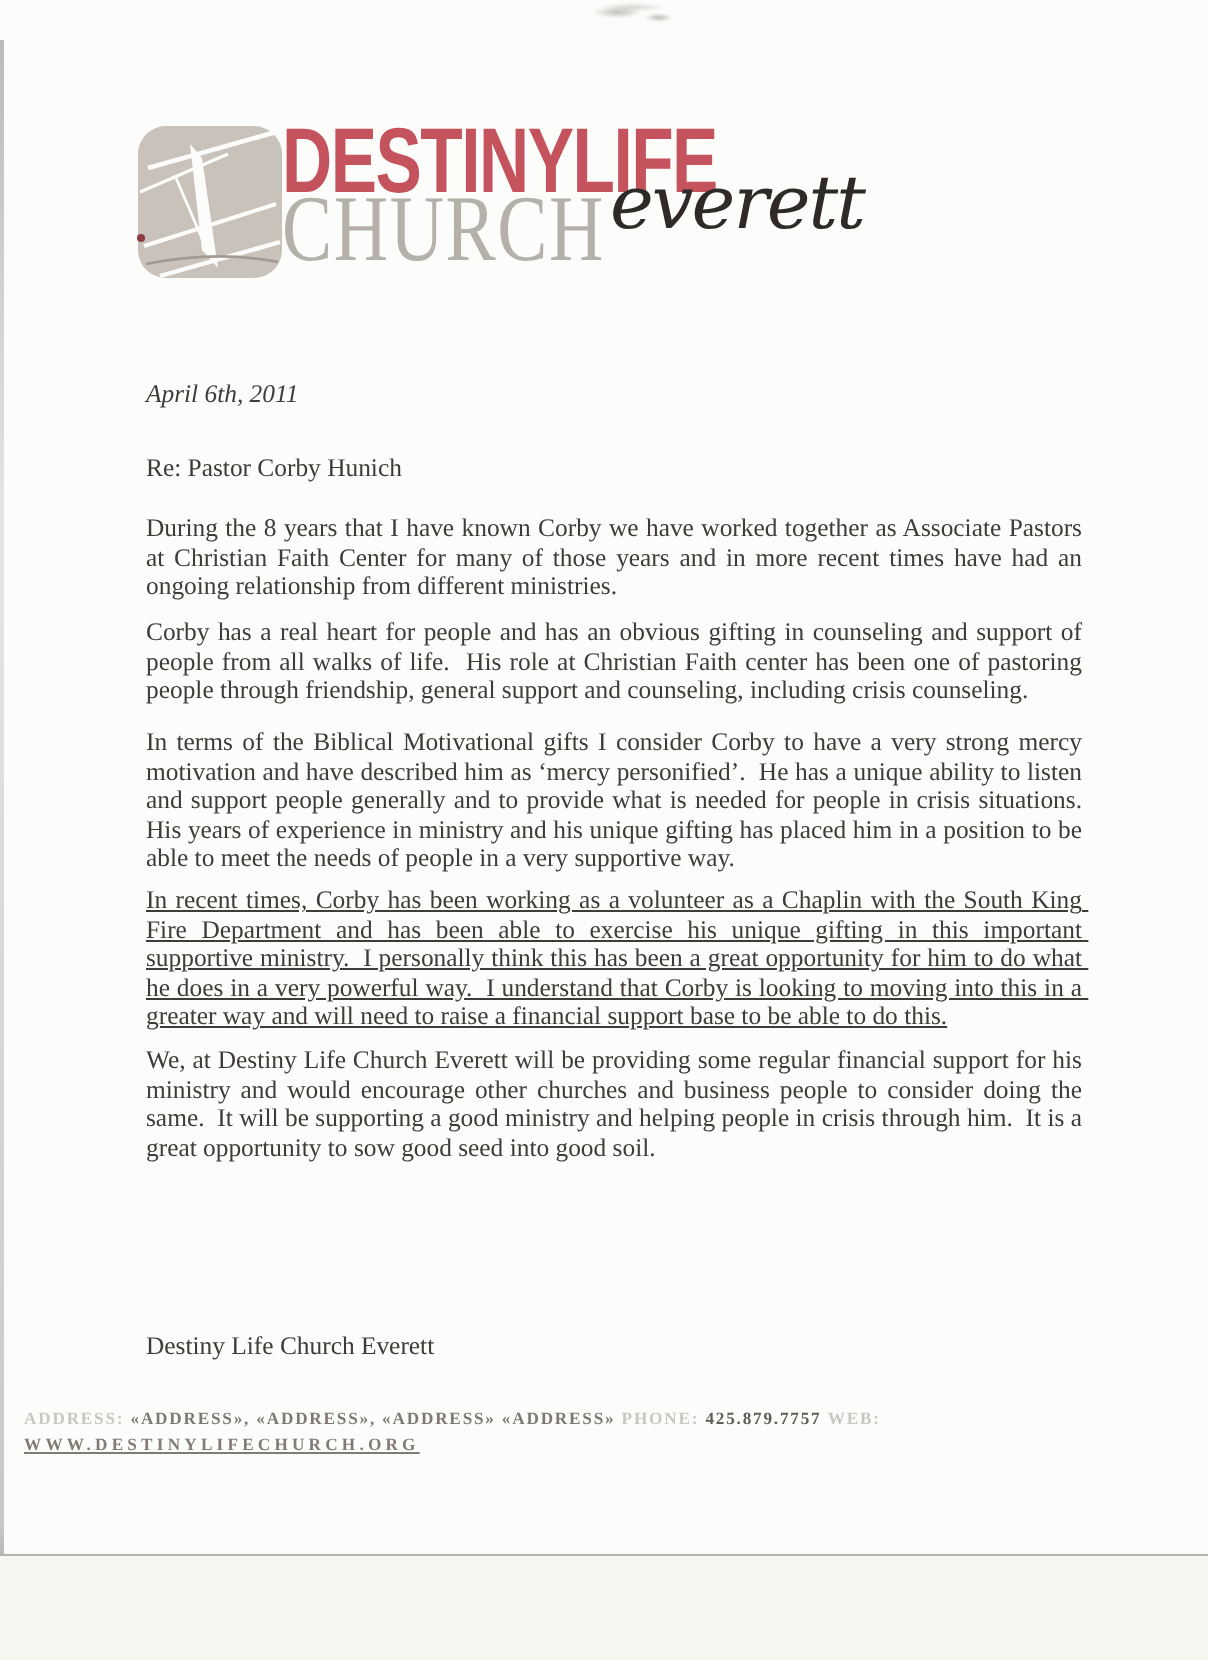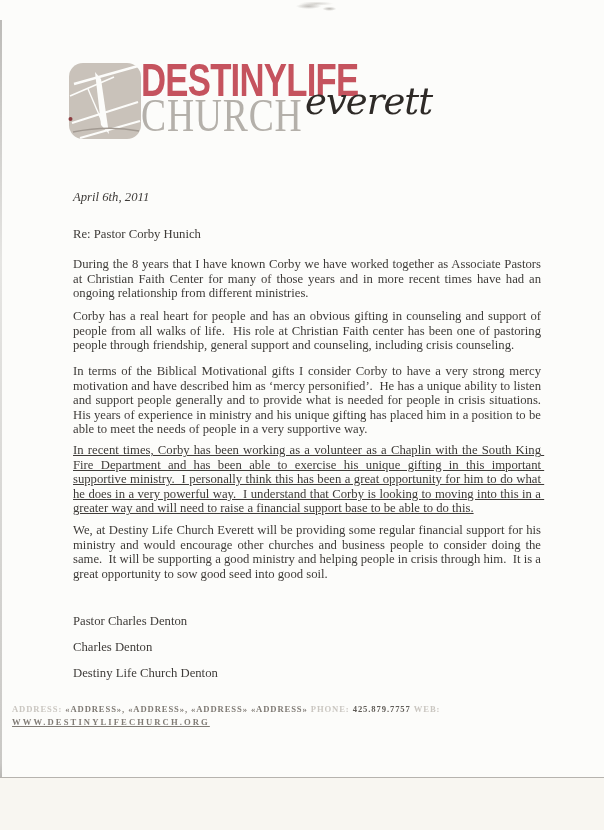--- a/index.html
+++ b/index.html
@@ -128,23 +128,21 @@
   <main class="letter-body">
     <p class="block b-date">April 6th, 2011</p>
     <p class="block b-subject">Re: Pastor Corby Hunich</p>
 
     <p class="block para b-p0">During the 8 years that I have known Corby we have worked together as Associate Pastors at Christian Faith Center for many of those years and in more recent times have had an ongoing relationship from different ministries.</p>
     <p class="block para b-p1">Corby has a real heart for people and has an obvious gifting in counseling and support of people from all walks of life.  His role at Christian Faith center has been one of pastoring people through friendship, general support and counseling, including crisis counseling.</p>
     <p class="block para b-p2">In terms of the Biblical Motivational gifts I consider Corby to have a very strong mercy motivation and have described him as ‘mercy personified’.  He has a unique ability to listen and support people generally and to provide what is needed for people in crisis situations.  His years of experience in ministry and his unique gifting has placed him in a position to be able to meet the needs of people in a very supportive way.</p>
     <p class="block para b-p3">In recent times, Corby has been working as a volunteer as a Chaplin with the South King Fire Department and has been able to exercise his unique gifting in this important supportive ministry.  I personally think this has been a great opportunity for him to do what he does in a very powerful way.  I understand that Corby is looking to moving into this in a greater way and will need to raise a financial support base to be able to do this.</p>
     <p class="block para b-p4">We, at Destiny Life Church Everett will be providing some regular financial support for his ministry and would encourage other churches and business people to consider doing the same.  It will be supporting a good ministry and helping people in crisis through him.  It is a great opportunity to sow good seed into good soil.</p>
 
-    <p class="block b-s0">Pastor Charles Denton</p>
-    <p class="block b-s1">Charles Denton</p>
-    <p class="block b-s2">Destiny Life Church Denton</p>
+    <p class="block b-s2">Destiny Life Church Everett</p>
   </main>
 
   <footer class="footer">
     <div class="footer-line1">
       <span class="lbl">ADDRESS:</span>
       <span class="val">«ADDRESS», «ADDRESS», «ADDRESS» «ADDRESS»</span>
       <span class="lbl">PHONE:</span>
       <span class="phone">425.879.7757</span>
       <span class="lbl">WEB:</span>
     </div>

